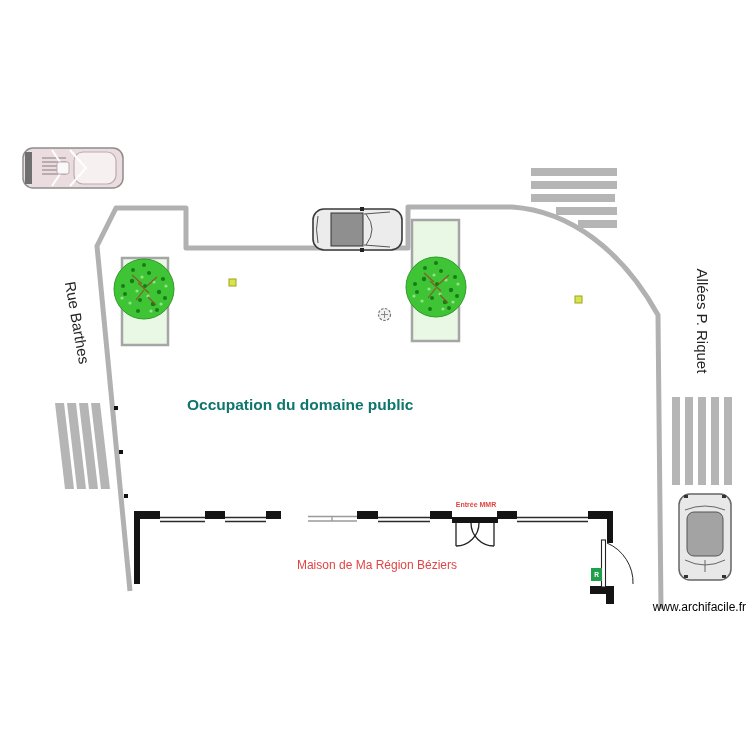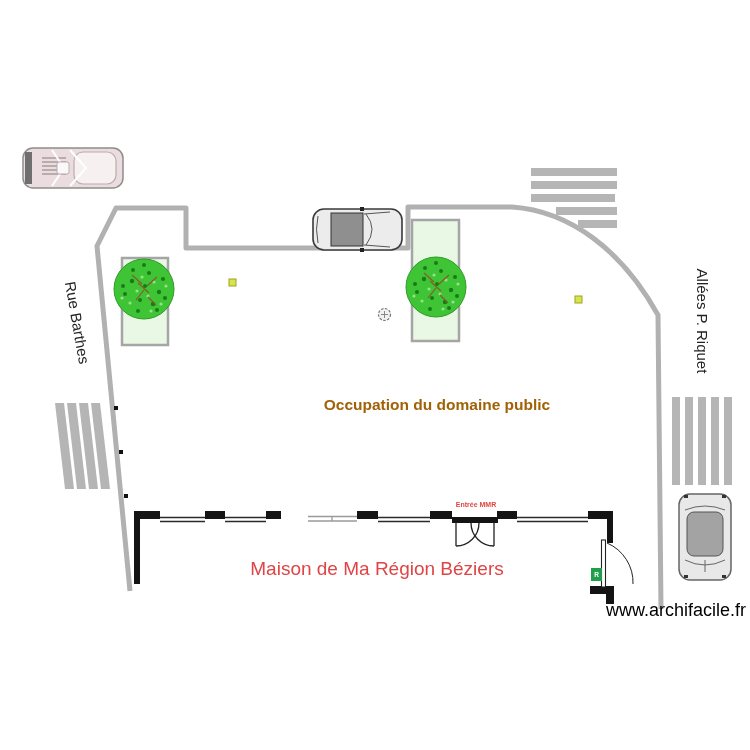--- a/index.html
+++ b/index.html
@@ -11,38 +11,38 @@
   .txt{position:absolute;color:#1a1a1a;white-space:nowrap;}
   .street-left{
     left:10px;top:312px;width:130px;height:22px;text-align:center;
     font-size:15px;color:#222;transform:rotate(80deg);
   }
   .street-right{
     left:635px;top:310px;width:130px;height:22px;text-align:center;
     font-size:15px;color:#222;transform:rotate(90deg);
   }
   .center-caption{
-    left:187px;top:396px;width:500px;text-align:center;
-    font-weight:bold;font-size:15.5px;line-height:17.5px;color:#a16207;
+    left:187px;top:396px;width:500px;text-align:left;
+    font-weight:bold;font-size:15.5px;line-height:17.5px;color:#0f766e;
   }
   .building-title{
     left:227px;top:558px;width:300px;text-align:center;
-    font-size:19px;color:var(--title_red);
+    font-size:12px;color:var(--title_red);
   }
   .entrance-label{
     left:443px;top:501px;width:66px;text-align:center;
     font-size:7px;font-weight:bold;color:var(--title_red);
   }
   .door-badge{
     left:591px;top:568px;width:11px;height:13px;background:var(--badge_green);
     color:#fff;font-size:6.5px;font-weight:bold;line-height:13px;text-align:center;
   }
   .watermark{
     left:600px;top:600px;width:146px;text-align:right;
-    font-size:18px;color:#000;
+    font-size:12px;color:#000;
   }
 </style>
 </head>
 <body>
 
 <div class="stage">
 
   <svg width="750" height="750" viewBox="0 0 750 750">
     <defs>
       <g id="tree-shape">

